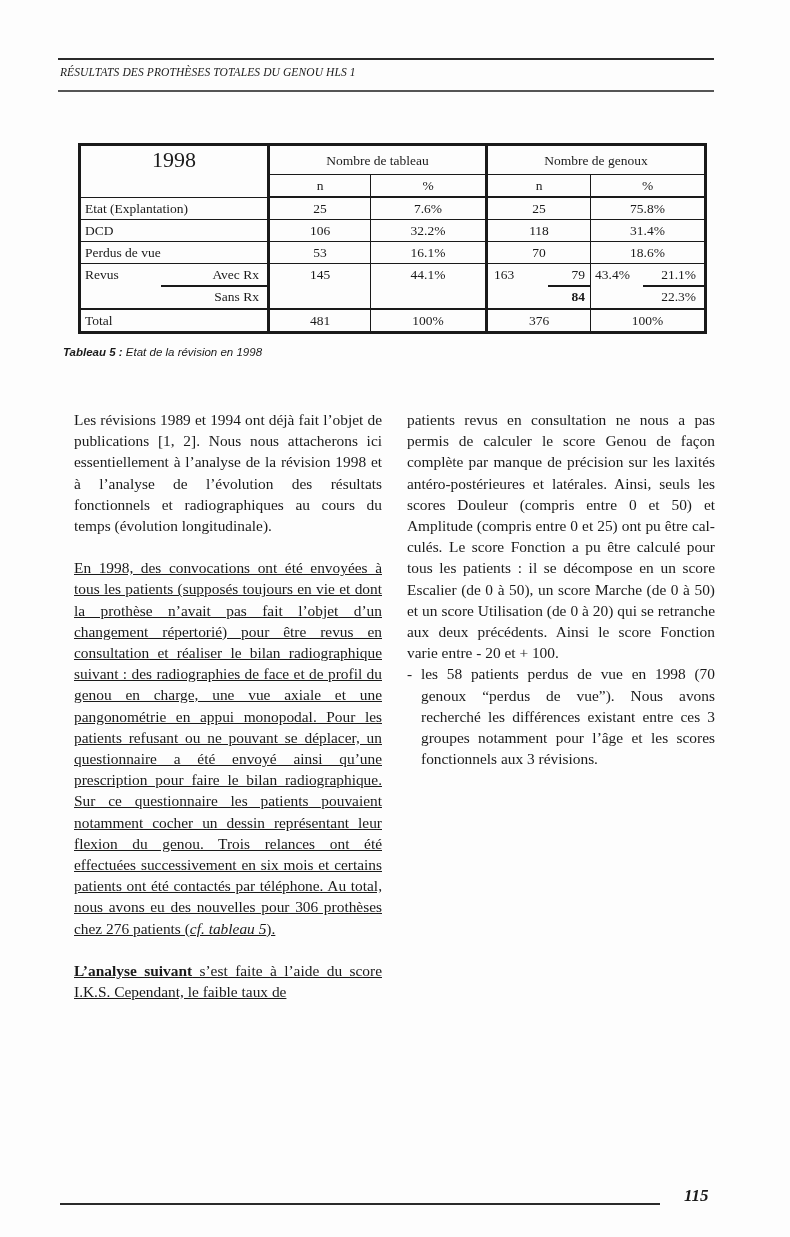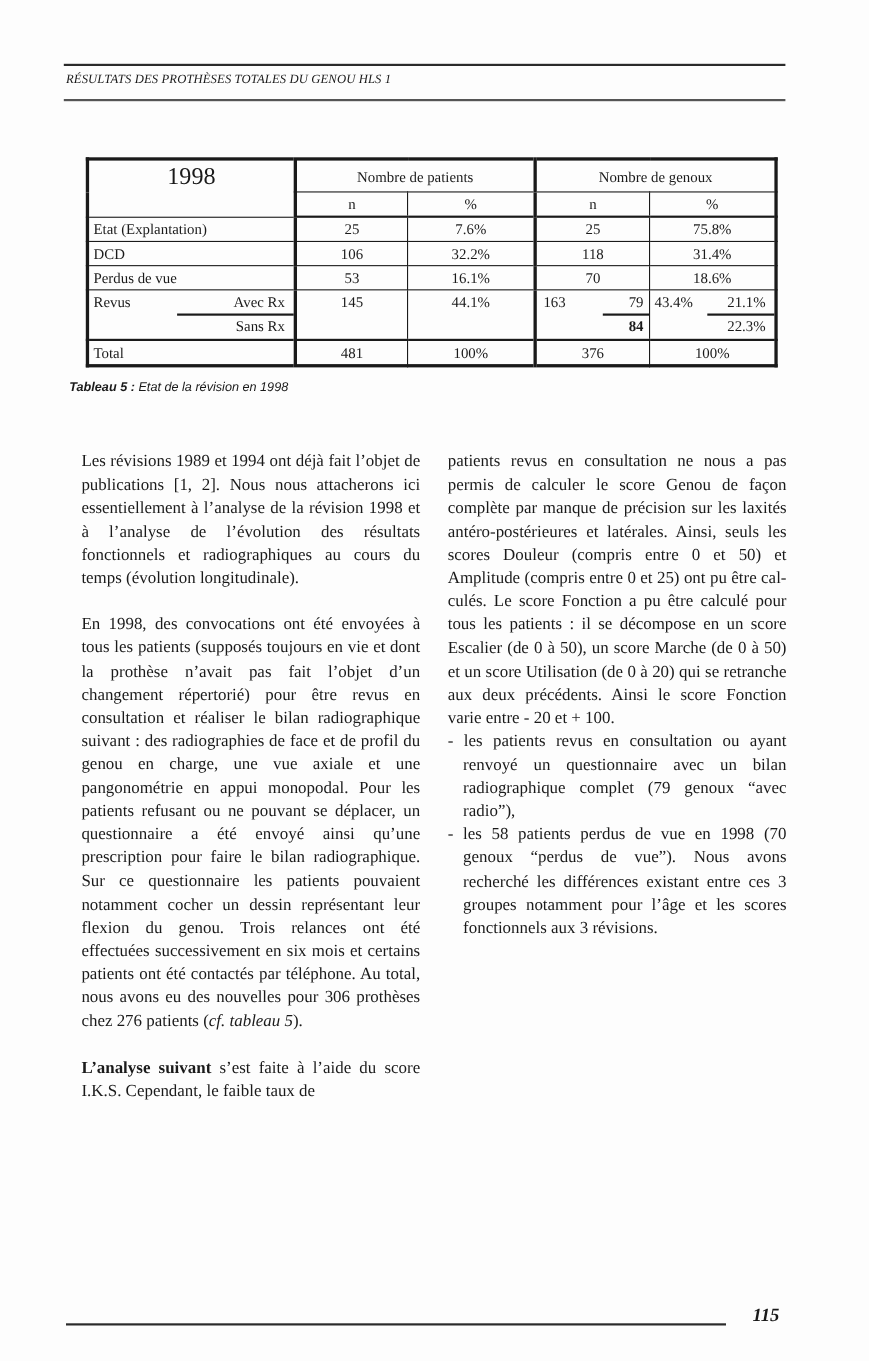--- a/index.html
+++ b/index.html
@@ -40,36 +40,36 @@
 
   .caption { position: absolute; left: 63px; top: 346px; font-family: "Liberation Sans", "DejaVu Sans", sans-serif;
              font-size: 11.5px; font-style: italic; }
   .caption b { font-weight: bold; }
 
   .col { position: absolute; top: 409px; width: 308px; font-size: 15.4px; line-height: 21.2px;
          text-align: justify; hyphens: manual; }
   #col-left { left: 74px; }
   #col-right { left: 407px; }
   .col p { margin: 0; }
-  .col p.gap { margin-top: 21px; }
+  .col p.gap { margin-top: 21px; text-decoration: underline; }
   .col ul { list-style: none; margin: 0; padding: 0; }
   .col li { padding-left: 14px; text-indent: -14px; }
 </style>
 </head>
 <body>
 
 <div class="rule" id="top-rule-1"></div>
 <div class="running-head">RÉSULTATS DES PROTHÈSES TOTALES DU GENOU HLS 1</div>
 <div class="rule" id="top-rule-2"></div>
 
 <table class="t">
   <tbody>
       <tr class="hdr1">
     <td class="year lbl thick-r" rowspan="2">1998</td>
-    <td colspan="2" class="thick-r">Nombre de patients</td>
+    <td colspan="2" class="thick-r">Nombre de tableau</td>
     <td colspan="2">Nombre de genoux</td>
   </tr>
   <tr class="thick-b">
     <td>n</td>
     <td class="thick-r">%</td>
     <td>n</td>
     <td>%</td>
   </tr>
   <tr>
     <td class="lbl thick-r" style="width:178px">Etat (Explantation)</td>
@@ -128,19 +128,18 @@
 
 <div class="col" id="col-left">
   <p>Les révisions 1989 et 1994 ont déjà fait l’objet de publications [1, 2]. Nous nous attacherons ici essentiellement à l’ana­lyse de la révision 1998 et à l’analyse de l’évolution des résultats fonctionnels et radiographiques au cours du temps (évolution longitudinale).</p>
   <p class="gap"><span>En 1998, des convocations ont été envoyées à tous les patients (supposés toujours en vie et dont la prothèse n’avait pas fait l’objet d’un changement réperto­rié) pour être revus en consultation et réaliser le bilan radiographique suivant : des radiographies de face et de profil du genou en charge, une vue axiale et une pangonométrie en appui monopodal. Pour les patients refusant ou ne pouvant se déplacer, un questionnaire a été envoyé ainsi qu’une prescription pour faire le bilan radiographique. Sur ce questionnaire les patients pouvaient notamment cocher un dessin représen­tant leur flexion du genou. Trois relances ont été effectuées successivement en six mois et certains patients ont été contactés par téléphone. Au total, nous avons eu des nouvelles pour 306 prothèses chez 276 patients (</span><i>cf. tableau 5</i><span>).</span></p>
   <p class="gap"><b>L’analyse suivant</b><span> s’est faite à l’aide du score I.K.S. Cependant, le faible taux de</span></p>
 </div>
 
 <div class="col" id="col-right">
   <p>patients revus en consultation ne nous a pas permis de calculer le score Genou de façon complète par manque de précision sur les laxités antéro-postérieures et laté­rales. Ainsi, seuls les scores Douleur (compris entre 0 et 50) et Amplitude (compris entre 0 et 25) ont pu être cal­culés. Le score Fonction a pu être calcu­lé pour tous les patients : il se décompo­se en un score Escalier (de 0 à 50), un score Marche (de 0 à 50) et un score Utilisation (de 0 à 20) qui se retranche aux deux précédents. Ainsi le score Fonction varie entre - 20 et + 100.</p>
   <ul>
-    <li>- les patients revus en consultation ou ayant renvoyé un questionnaire avec un bilan radiographique complet (79 genoux “avec radio”),</li>
     <li>- les 58 patients perdus de vue en 1998 (70 genoux “perdus de vue”). Nous avons recherché les différences exis­tant entre ces 3 groupes notamment pour l’âge et les scores fonctionnels aux 3 révisions.</li>
   </ul>
 </div>
 
 <div class="rule" id="bottom-rule"></div>
 <div class="page-num">115</div>
 
 </body></html>

